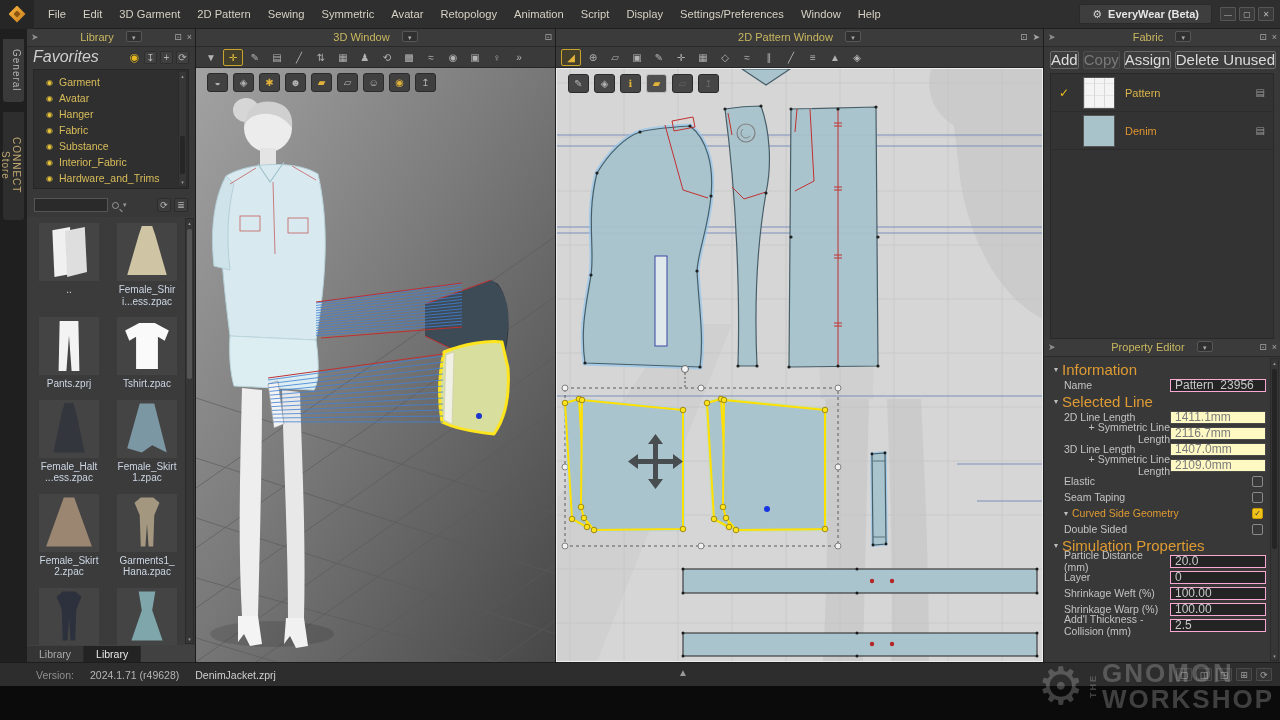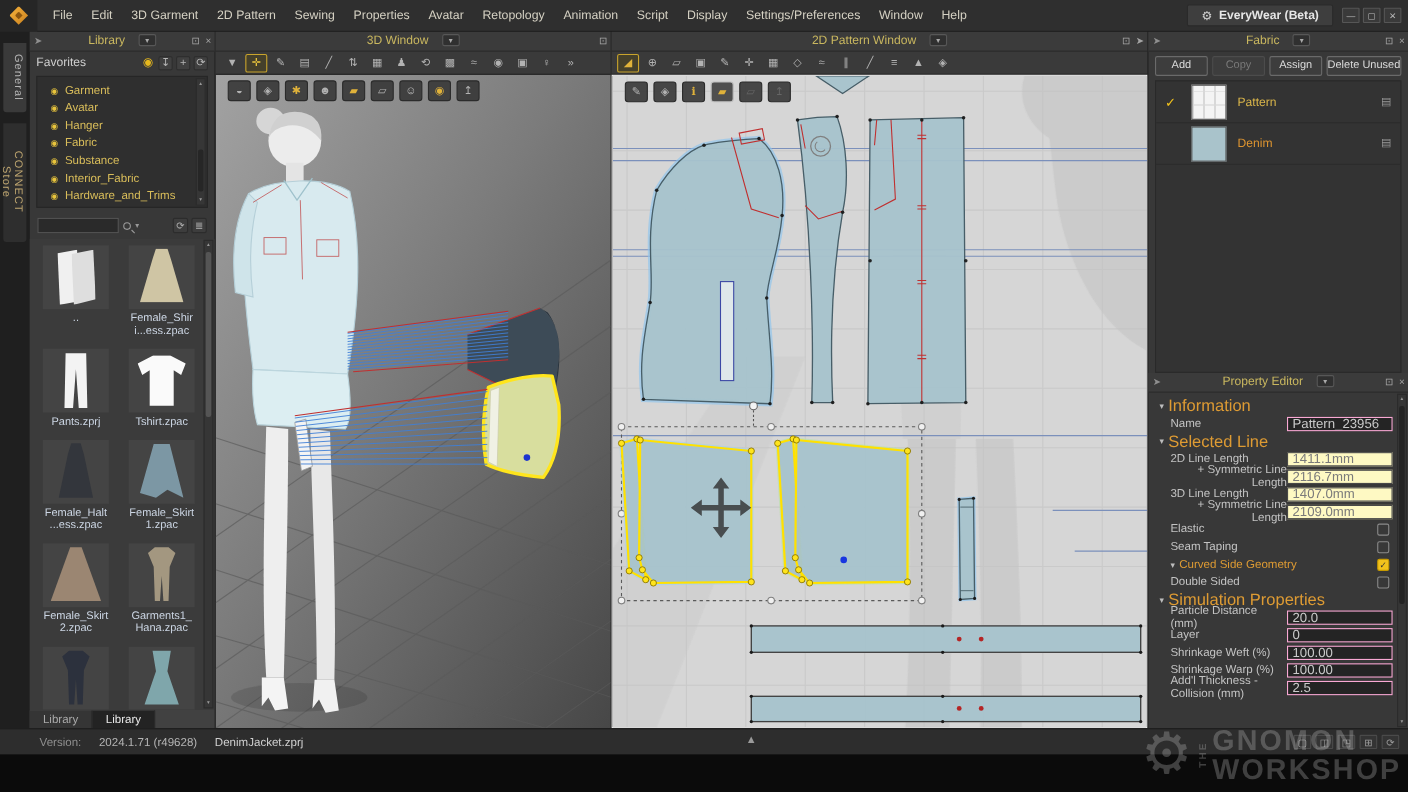--- a/index.html
+++ b/index.html
@@ -33,21 +33,21 @@
   .p-right{position:absolute;right:3px;top:0;display:flex;gap:5px;}
   .p-ico{color:#a5a5a5;font-size:9px;}
 
   .vscroll{position:absolute;right:1px;top:1px;bottom:1px;width:9px;background:#363636;border:1px solid #2b2b2b;}
   .sb-ar{position:absolute;left:0;width:7px;text-align:center;font-size:5px;color:#999;}
   .sb-thumb{position:absolute;left:1px;width:5px;background:#555;border-radius:2px;}
 
   
   .lib-panel{position:absolute;left:27px;top:29px;width:169px;height:633px;background:#383838;border-right:1px solid #1c1c1c;display:flex;flex-direction:column;}
   .fav-bar{height:20px;display:flex;align-items:center;padding:0 6px;gap:4px;}
-  .fav-title{color:#cfcfcf;flex:1;font-size:11px;}
+  .fav-title{color:#cfcfcf;flex:1;font-size:16px;font-style:italic;}
   .hicon{color:#b5b5b5;font-size:10px;width:13px;height:13px;line-height:12px;text-align:center;background:#404040;border:1px solid #2e2e2e;border-radius:2px;}
   .hicon.warm{color:#e6b81e;background:none;border:none;font-size:11px;}
   .fav-list{position:relative;height:120px;margin:2px 6px 4px 6px;background:#2f2f2f;border:1px solid #262626;overflow:hidden;padding:4px 12px 0 12px;}
   .fav-row{height:16px;display:flex;align-items:center;gap:6px;}
   .fav-bullet{color:#e8c43c;font-size:8px;}
   .fav-label{color:#d9bd5a;font-size:10.5px;white-space:nowrap;}
   .search-row{height:24px;display:flex;align-items:center;gap:4px;padding:0 7px;}
   .search-input{width:74px;height:14px;background:#2a2a2a;border:1px solid #555;color:#ccc;font-size:10px;padding:0 3px;}
   .mag{width:7px;height:7px;border:1px solid #9a9a9a;border-radius:50%;position:relative;display:inline-block;}
   .mag::after{content:"";position:absolute;left:6px;top:7px;width:4px;height:1px;background:#9a9a9a;transform:rotate(45deg);}
@@ -85,21 +85,21 @@
   .tbtn.dim{color:#666;}
   .viewport{position:relative;flex:1;overflow:hidden;}
   .viewport.v2d{border:1px solid #eeeeee;}
   .ovl-row{position:absolute;left:10px;top:5px;display:flex;gap:3px;z-index:5;}
   .ovl-row .tbtn{background:rgba(58,58,58,.92);border:1px solid #2b2b2b;width:21px;height:19px;line-height:18px;border-radius:3px;}
   .ovl-row .tbtn.active{border-color:#bdbdbd;background:#4f4f4f;}
 
   
   .rightpanel{position:absolute;left:1044px;top:29px;width:236px;height:633px;background:#383838;display:flex;flex-direction:column;}
   .fab-buttons{height:26px;display:flex;align-items:center;gap:4px;padding:0 6px;}
-  .fbtn{flex:1;height:18px;line-height:16px;text-align:center;font-size:10px;color:#dcdcdc;background:#3d3d3d;border:1px solid #6a6a6a;border-radius:2px;white-space:nowrap;}
+  .fbtn{flex:1;height:18px;line-height:16px;text-align:center;font-size:15px;color:#dcdcdc;background:#3d3d3d;border:1px solid #6a6a6a;border-radius:2px;white-space:nowrap;}
   .fbtn.dim{color:#7a7a7a;border-color:#4c4c4c;}
   .fab-list{height:266px;margin:0 6px;background:#333;border:1px solid #292929;overflow:hidden;}
   .fab-row{height:38px;display:flex;align-items:center;gap:10px;padding:0 8px;border-bottom:1px solid #2c2c2c;}
   .fcheck{width:14px;color:#f2c21c;font-size:12px;font-weight:bold;}
   .fthumb{width:32px;height:32px;border:1px solid #555;}
   .fpattern{background:#f4f4f4;background-image:repeating-linear-gradient(90deg,#d8d8d8 0 1px,transparent 1px 10px),repeating-linear-gradient(0deg,#e3e3e3 0 1px,transparent 1px 12px);}
   .fdenim{background:#a9c3cb;}
   .fname{flex:1;font-size:11px;}
   .fname.n0{color:#d9b54a;}
   .fname.n1{color:#dd9430;}
@@ -146,21 +146,21 @@
   <div class="menubar">
     <div class="logo-box">
         <div class="logo"></div>
       </div>
     <div class="menu-items">
         <span class="menu-item">File</span>
         <span class="menu-item">Edit</span>
         <span class="menu-item">3D Garment</span>
         <span class="menu-item">2D Pattern</span>
         <span class="menu-item">Sewing</span>
-        <span class="menu-item">Properties</span>
+        <span class="menu-item">Symmetric</span>
         <span class="menu-item">Avatar</span>
         <span class="menu-item">Retopology</span>
         <span class="menu-item">Animation</span>
         <span class="menu-item">Script</span>
         <span class="menu-item">Display</span>
         <span class="menu-item">Settings/Preferences</span>
         <span class="menu-item">Window</span>
         <span class="menu-item">Help</span>
       </div>
     <div class="mb-right">

